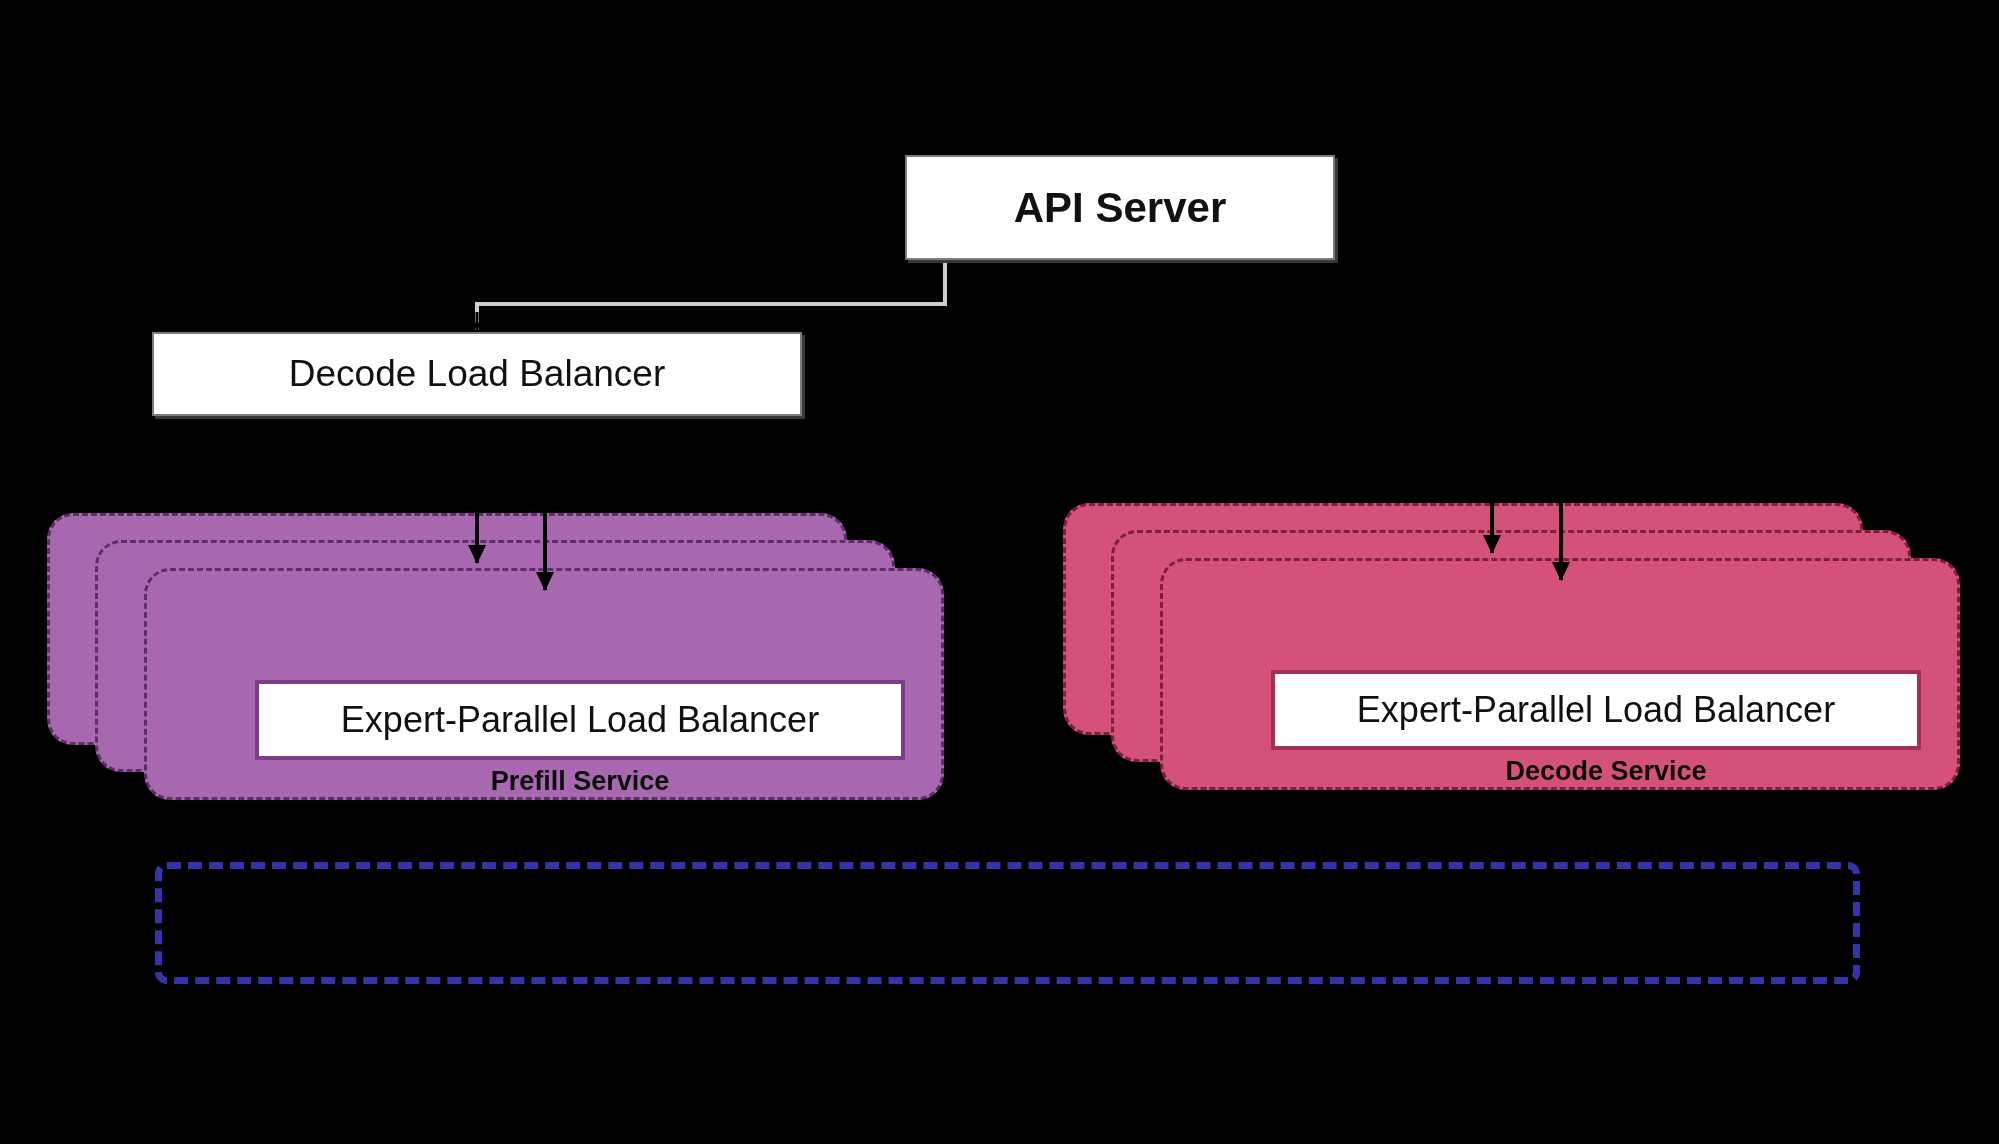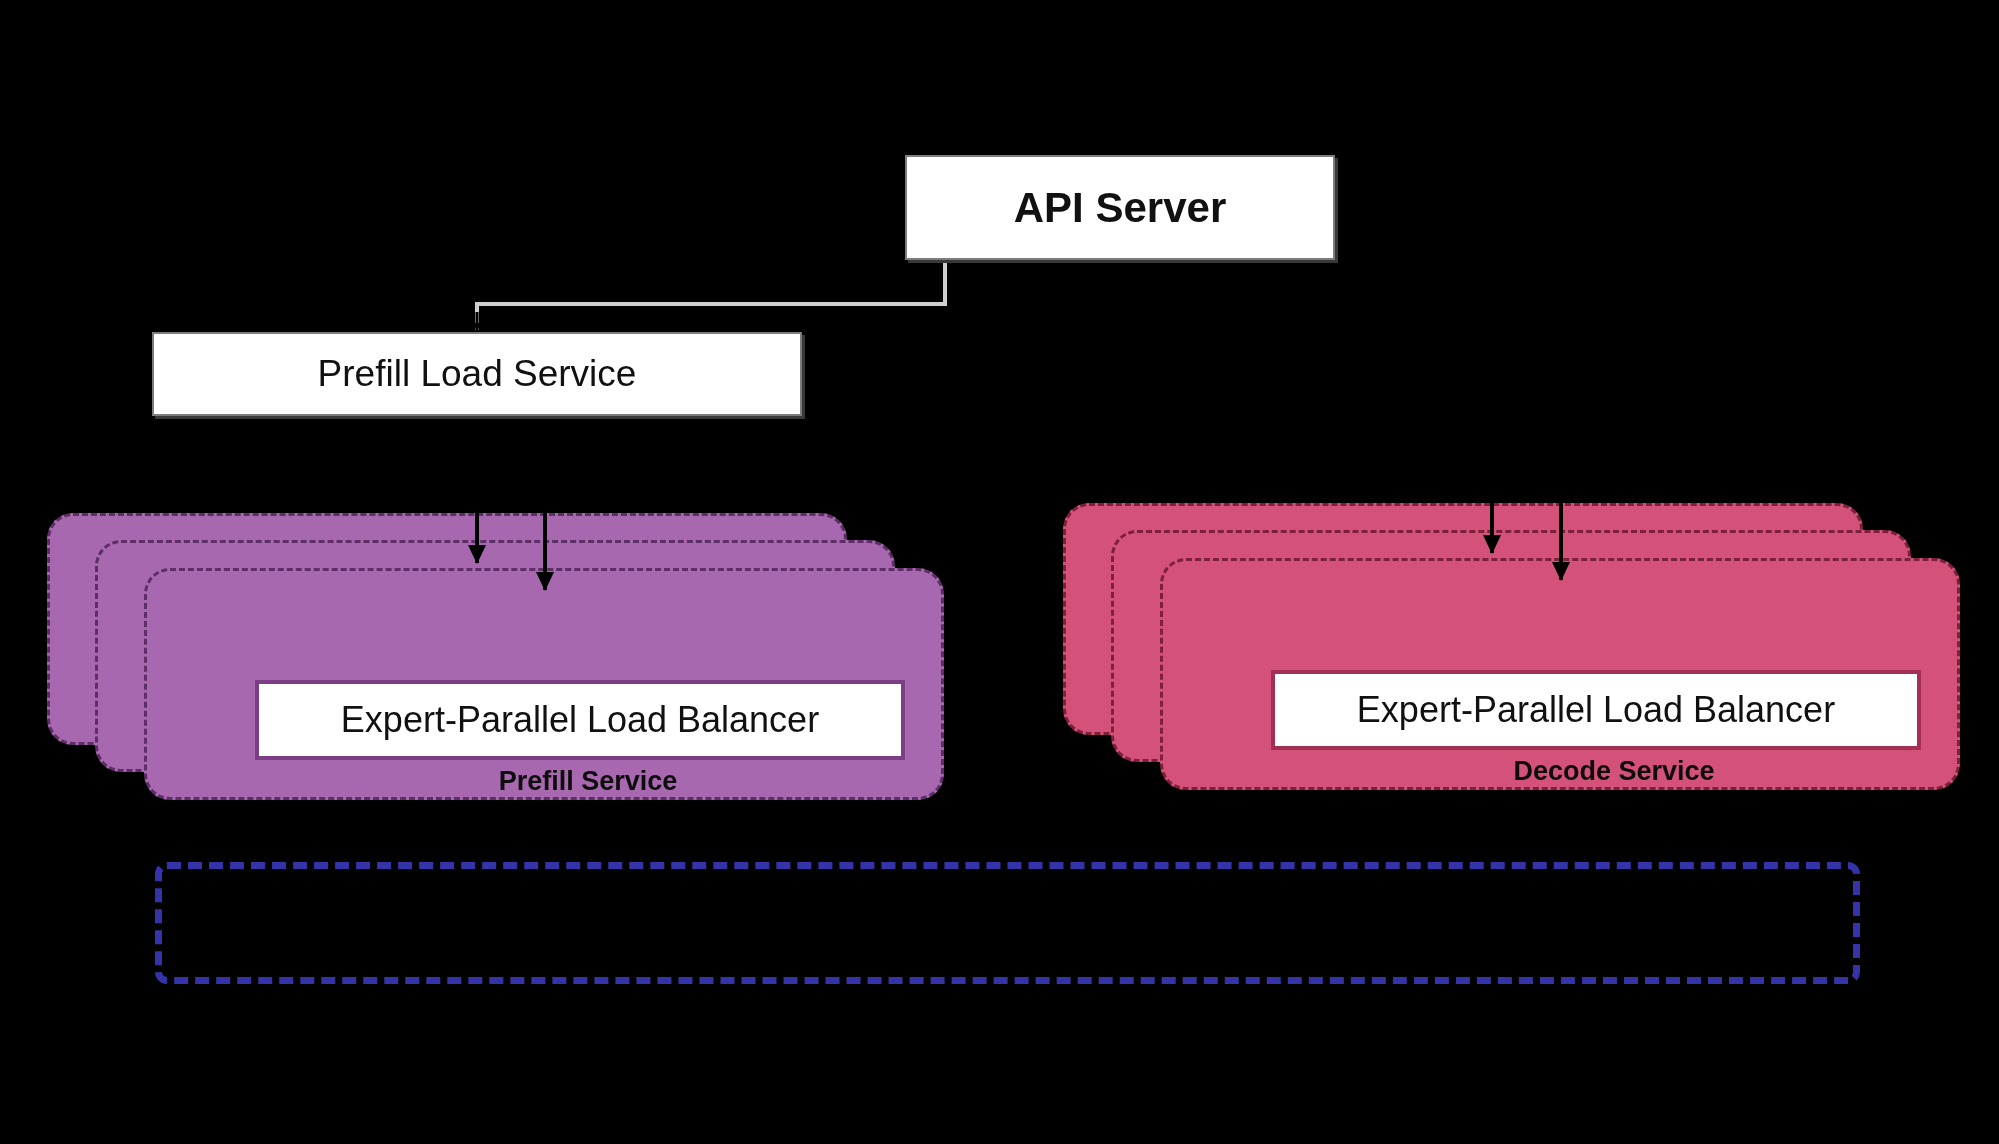--- a/index.html
+++ b/index.html
@@ -115,22 +115,22 @@
 
   
   .svc-label {
     position: absolute;
     font-size: 27px;
     font-weight: 700;
     color: #0d0d0d;
     white-space: nowrap;
     text-align: center;
   }
-  #prefill-svc-label { left: 116px; top: 195px; width: 650px; }
-  #decode-svc-label  { left: 126px; top: 195px; width: 650px; }
+  #prefill-svc-label { left: 108px; top: 195px; width: 650px; }
+  #decode-svc-label  { left: 118px; top: 195px; width: 650px; }
 
   
   #bottom-container {
     position: absolute;
     left: 155px; top: 862px;
     width: 1705px; height: 122px;
     border: 7px dashed #3434a8;
     border-radius: 12px;
     box-sizing: border-box;
     background: transparent;
@@ -204,16 +204,16 @@
     <g>
       <path d="M 1492 407 L 1492 553" stroke="#000000" stroke-width="4" fill="none" marker-end="url(#ah-big)"></path>
     </g>
     <g>
       <path d="M 1561 407 L 1561 580" stroke="#000000" stroke-width="4" fill="none" marker-end="url(#ah-big)"></path>
     </g>
   </svg>
 
   <div id="api-server-box" class="wbox">API Server</div>
 
-  <div id="prefill-lb-box" class="wbox">Prefill Load Service</div>
+  <div id="prefill-lb-box" class="wbox">Decode Load Balancer</div>
 
 
 </div>
 
 </body></html>

